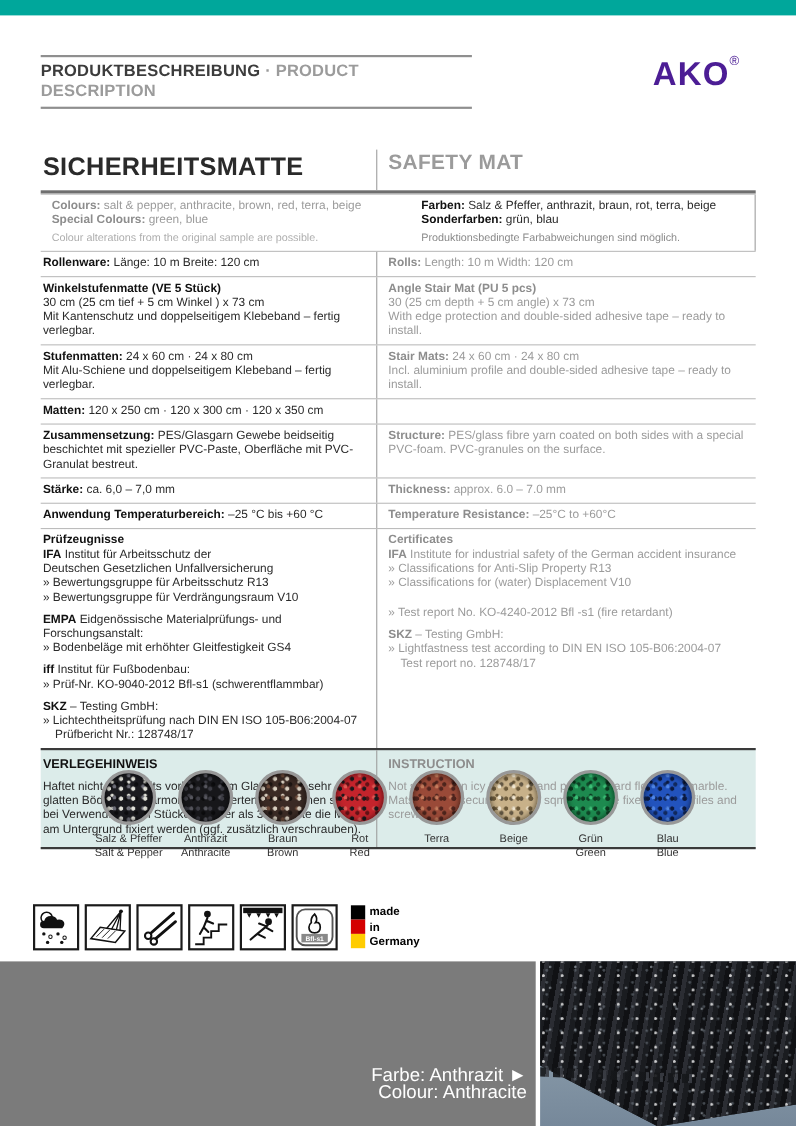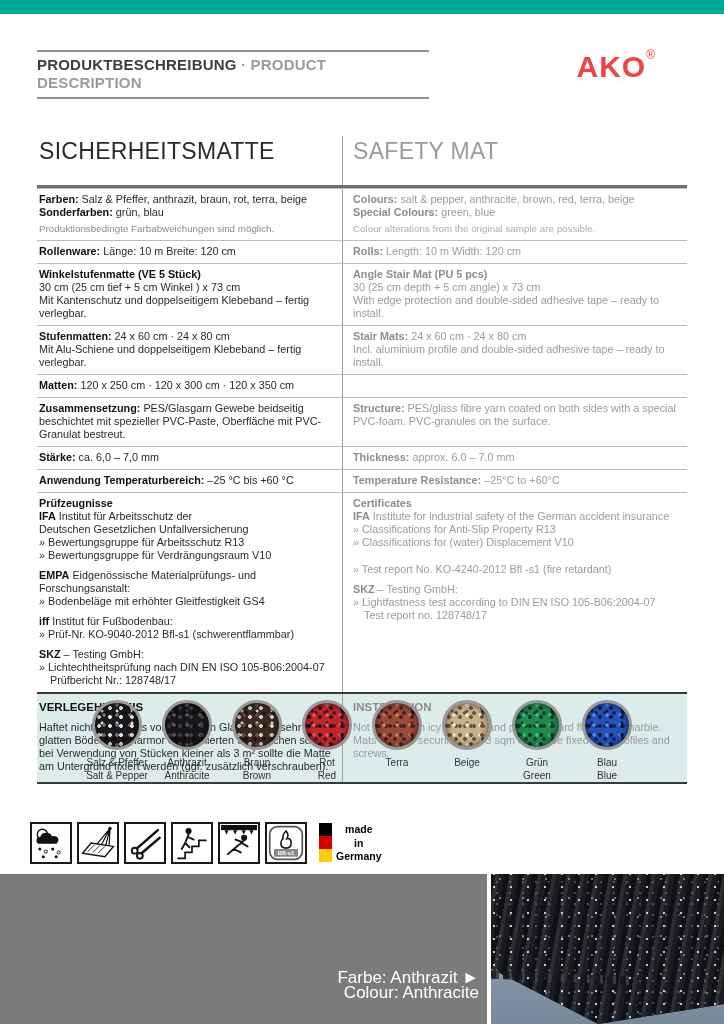--- a/index.html
+++ b/index.html
@@ -7,30 +7,30 @@
   .page { position:relative; width:724px; height:1024px; background:#ffffff; overflow:hidden; margin:0 auto; }
 
   
   .topbar { position:absolute; top:0; left:0; right:0; height:14px; background:var(--teal,#00a79b); }
 
   
   .header { position:absolute; top:50px; left:37px; right:37px; }
   .rulebox { display:inline-block; width:392px; border-top:2px solid #8f8f8f; border-bottom:2px solid #8f8f8f; padding:4px 0 5px 0; }
   .rulebox .h-de { font-weight:bold; font-size:15px; color:#3c3c3c; letter-spacing:.2px; }
   .rulebox .h-sep, .rulebox .h-en { font-weight:bold; font-size:15px; color:#9b9b9b; letter-spacing:.2px; }
-  .logo { position:absolute; top:-2px; right:32px; font-weight:bold; font-size:30px; color:#ef4444; letter-spacing:1px; }
+  .logo { position:absolute; top:-2px; right:15px; font-weight:bold; font-size:30px; color:#4c1d95; letter-spacing:1px; }
   .logo sup { font-size:12px; font-weight:normal; vertical-align:18px; letter-spacing:0; }
 
   
   .spec { position:absolute; top:136px; left:37px; width:650px; }
   .trow { display:flex; border-top:1px solid #bcbcbc; }
   .trow.title { border-top:none; border-bottom:3px solid #6f6f6f; }
-  .trow.title .cell { padding-top:2px; padding-bottom:20px; }
+  .trow.title .cell { padding-top:2px; padding-bottom:8px;font-weight:bold; }
   .t-de { font-size:23px; color:#3e3e3e; letter-spacing:.3px; }
-  .t-en { font-size:23px; color:#a6a6a6; letter-spacing:.3px; }
+  .t-en { font-size:19px; color:#a6a6a6; letter-spacing:.3px; }
   .cell { min-height:10px; }
   .cell.de { width:306px; padding:4px 8px 5px 2px; border-right:1px solid #9f9f9f; color:#2a2a2a; }
   .cell.en { flex:1; padding:4px 0 5px 10px; color:#9b9b9b; }
   .cell.de b { color:#111; }
   .cell.en b { color:#8d8d8d; }
   .line { font-size:10.8px; line-height:13px; }
   .line.small { font-size:9.8px; color:#8a8a8a; padding-top:3px; }
   .en .line.small { color:#aeaeae; }
   .line.indent { padding-left:11px; }
   .gap { height:7px; }
@@ -49,21 +49,21 @@
       radial-gradient(circle 2px at 2px 10px, rgba(0,0,0,.5) 1.7px, transparent 2.2px),
       radial-gradient(circle 2px at 7px 8px,  var(--c2) 1.2px, transparent 1.8px);
     background-size:11px 9px, 13px 10px, 9px 13px, 15px 12px;
     background-color:var(--c1); }
   .sw-label { font-size:10px; line-height:12.5px; color:#333; }
 
   
   .pictos { position:absolute; top:822px; left:30px; display:flex; gap:5px; align-items:flex-start; }
   .picto { width:42px; height:42px; border:2px solid #1a1a1a; background:#fff; padding:1px; }
   .picto svg { width:100%; height:100%; display:block; }
-  .made { display:flex; margin-left:7px; gap:4px; padding-top:1px;text-align:center; }
+  .made { display:flex; margin-left:7px; gap:4px; padding-top:1px; }
   .flag-col { display:flex; flex-direction:column; }
   .flag-block { width:13px; height:13px; }
   .made-words { font-size:10.5px; font-weight:bold; line-height:13.5px; color:#000; }
 
   
   .footer { position:absolute; top:874px; left:0; right:0; bottom:0; display:flex; }
   .footer-gray { flex:1; background:var(--footer,#7b7b7b); position:relative; }
   .caption { position:absolute; right:8px; bottom:24px; text-align:right; color:#fff; font-size:17px; line-height:14.5px; }
   .photo { width:233px; margin-left:4px; position:relative; overflow:hidden;
     background:linear-gradient(180deg,#a4b2be 0%,#8799a8 55%,#76889a 100%); }
@@ -93,29 +93,29 @@
     <div class="logo"><span>AKO</span><sup>®</sup></div>
   </div>
 
   <div class="spec">
     <div class="trow title">
       <div class="cell de t-de">SICHERHEITSMATTE</div>
       <div class="cell en t-en">SAFETY MAT</div>
     </div>
     <div id="rows">
         <div class="trow">
+          <div class="cell en">
+            <div class="line"><b>Colours:</b> salt &amp; pepper, anthracite, brown, red, terra, beige</div>
+            <div class="line"><b>Special Colours:</b> green, blue</div>
+            <div class="line small">Colour alterations from the original sample are possible.</div>
+          </div>
           <div class="cell de">
             <div class="line"><b>Farben:</b> Salz &amp; Pfeffer, anthrazit, braun, rot, terra, beige</div>
             <div class="line"><b>Sonderfarben:</b> grün, blau</div>
             <div class="line small">Produktionsbedingte Farbabweichungen sind möglich.</div>
-          </div>
-          <div class="cell en">
-            <div class="line"><b>Colours:</b> salt &amp; pepper, anthracite, brown, red, terra, beige</div>
-            <div class="line"><b>Special Colours:</b> green, blue</div>
-            <div class="line small">Colour alterations from the original sample are possible.</div>
           </div>
         </div>
         <div class="trow">
           <div class="cell de">
             <div class="line"><b>Rollenware:</b> Länge: 10 m  Breite: 120 cm</div>
           </div>
           <div class="cell en">
             <div class="line"><b>Rolls:</b> Length: 10 m   Width: 120 cm</div>
           </div>
         </div>

